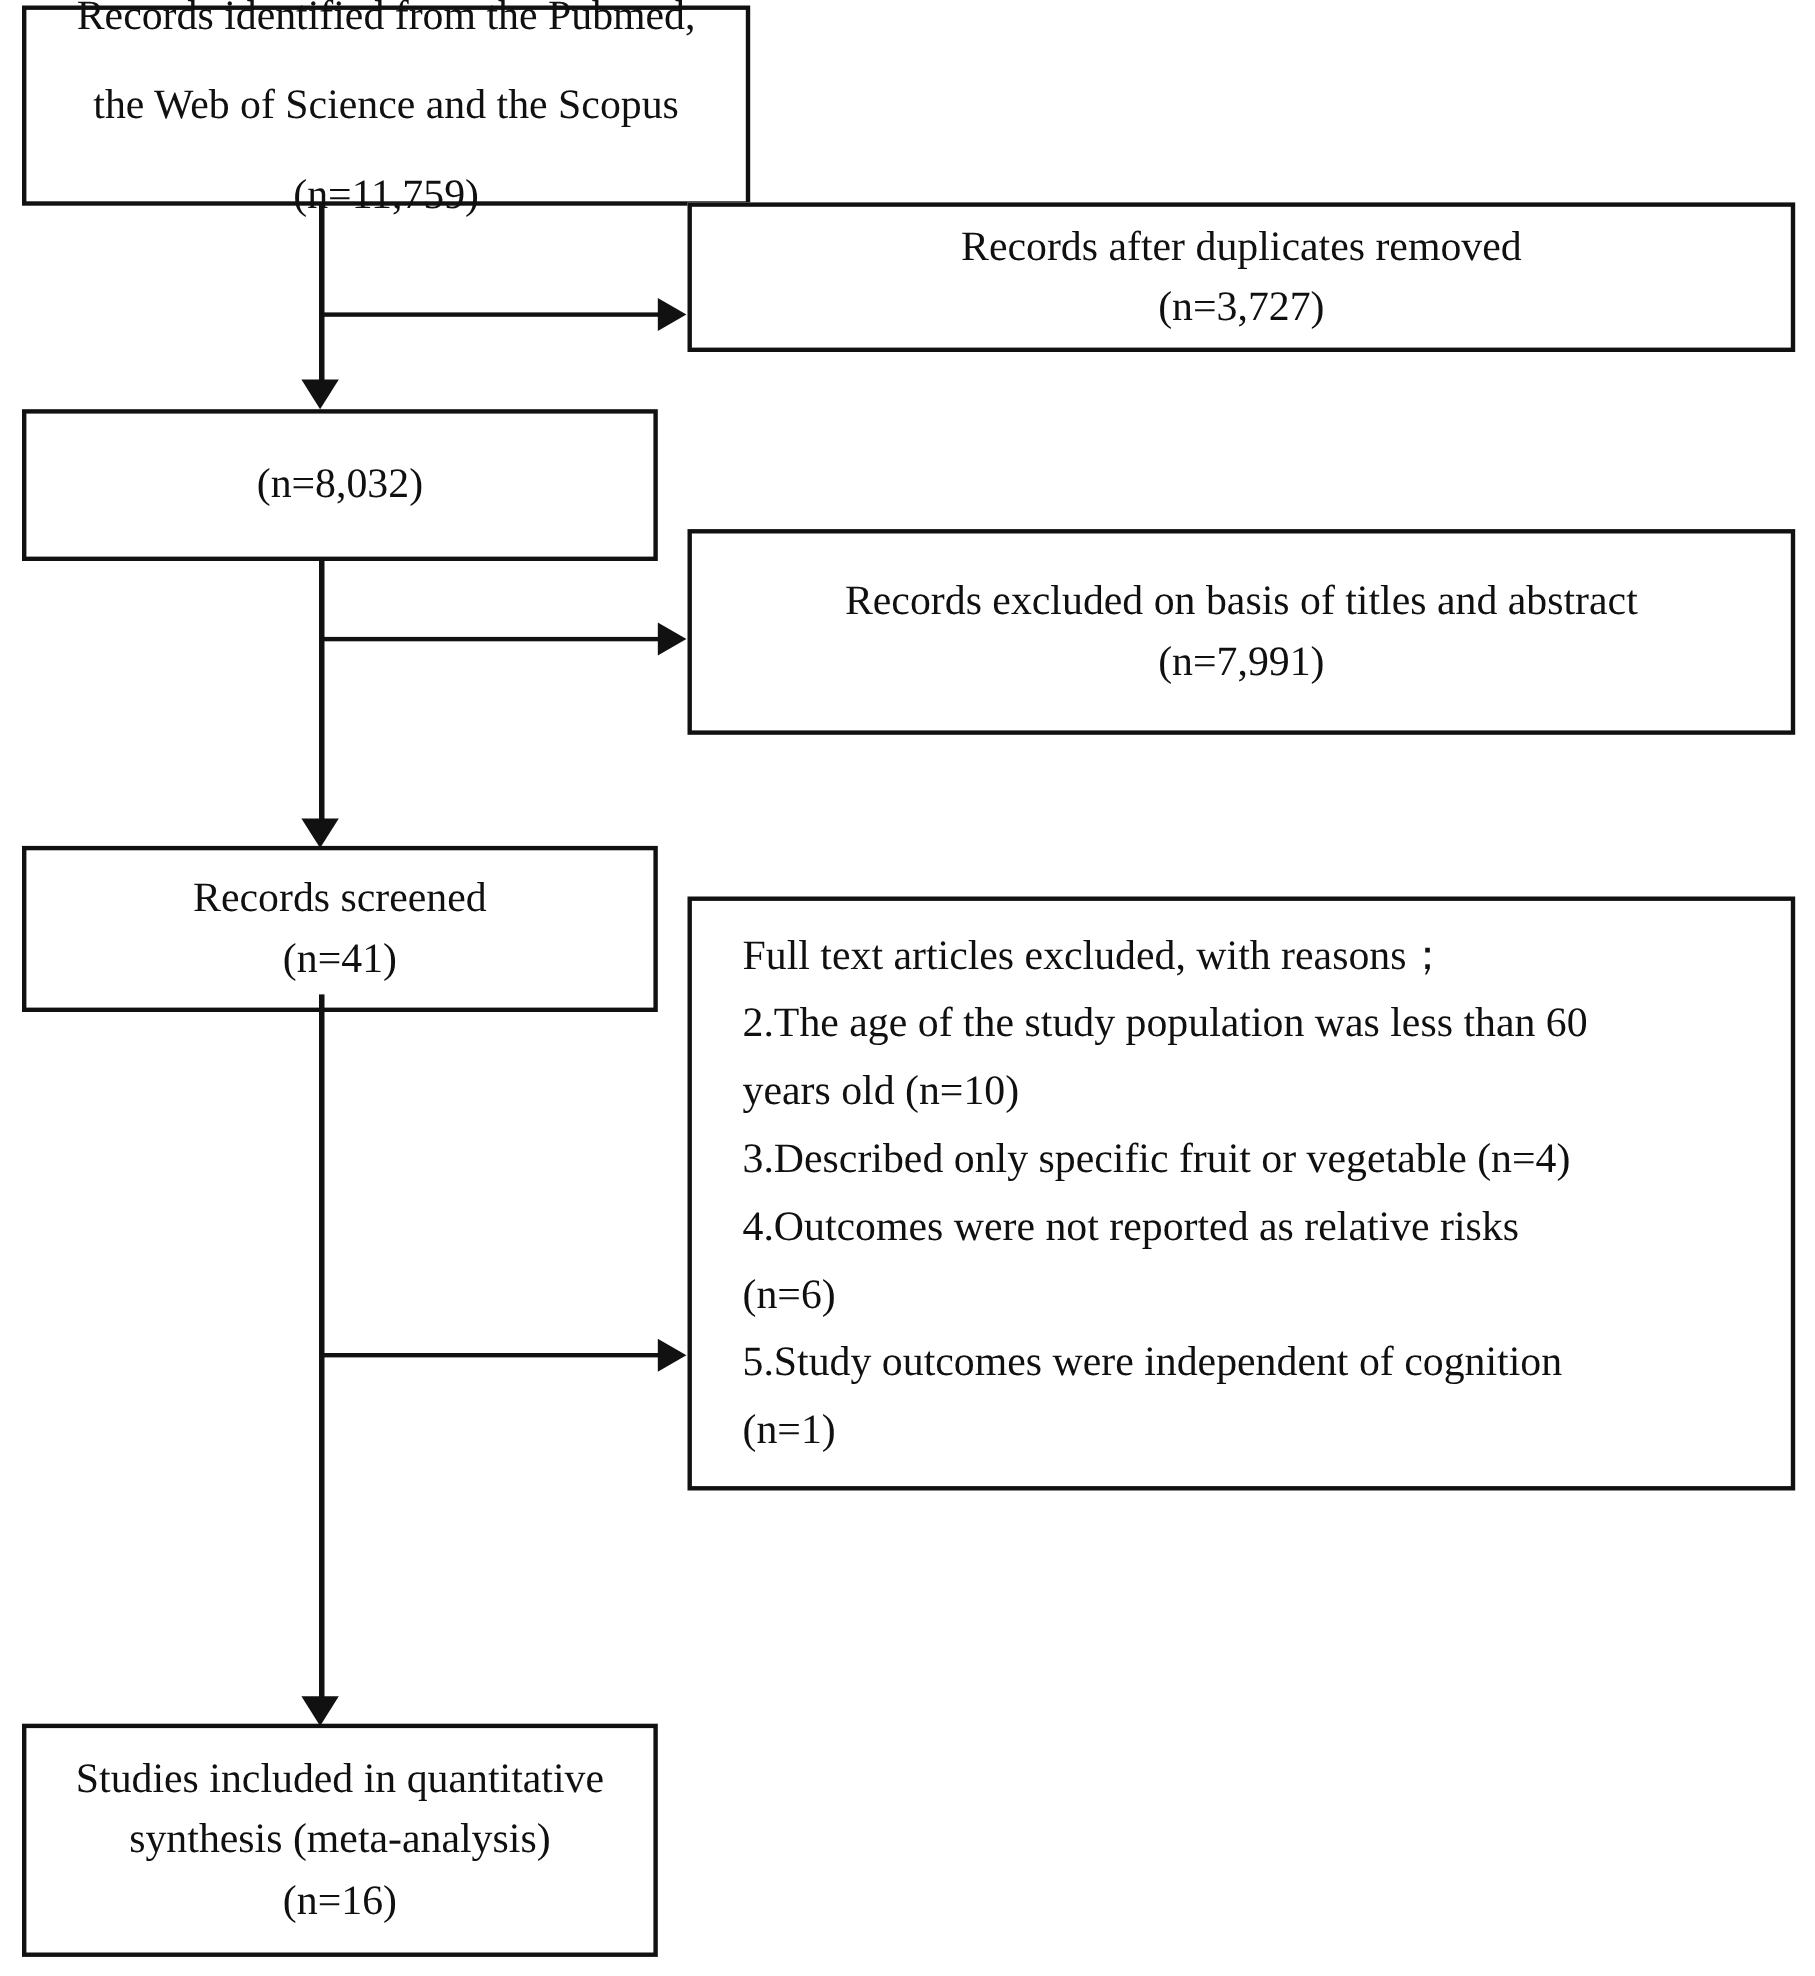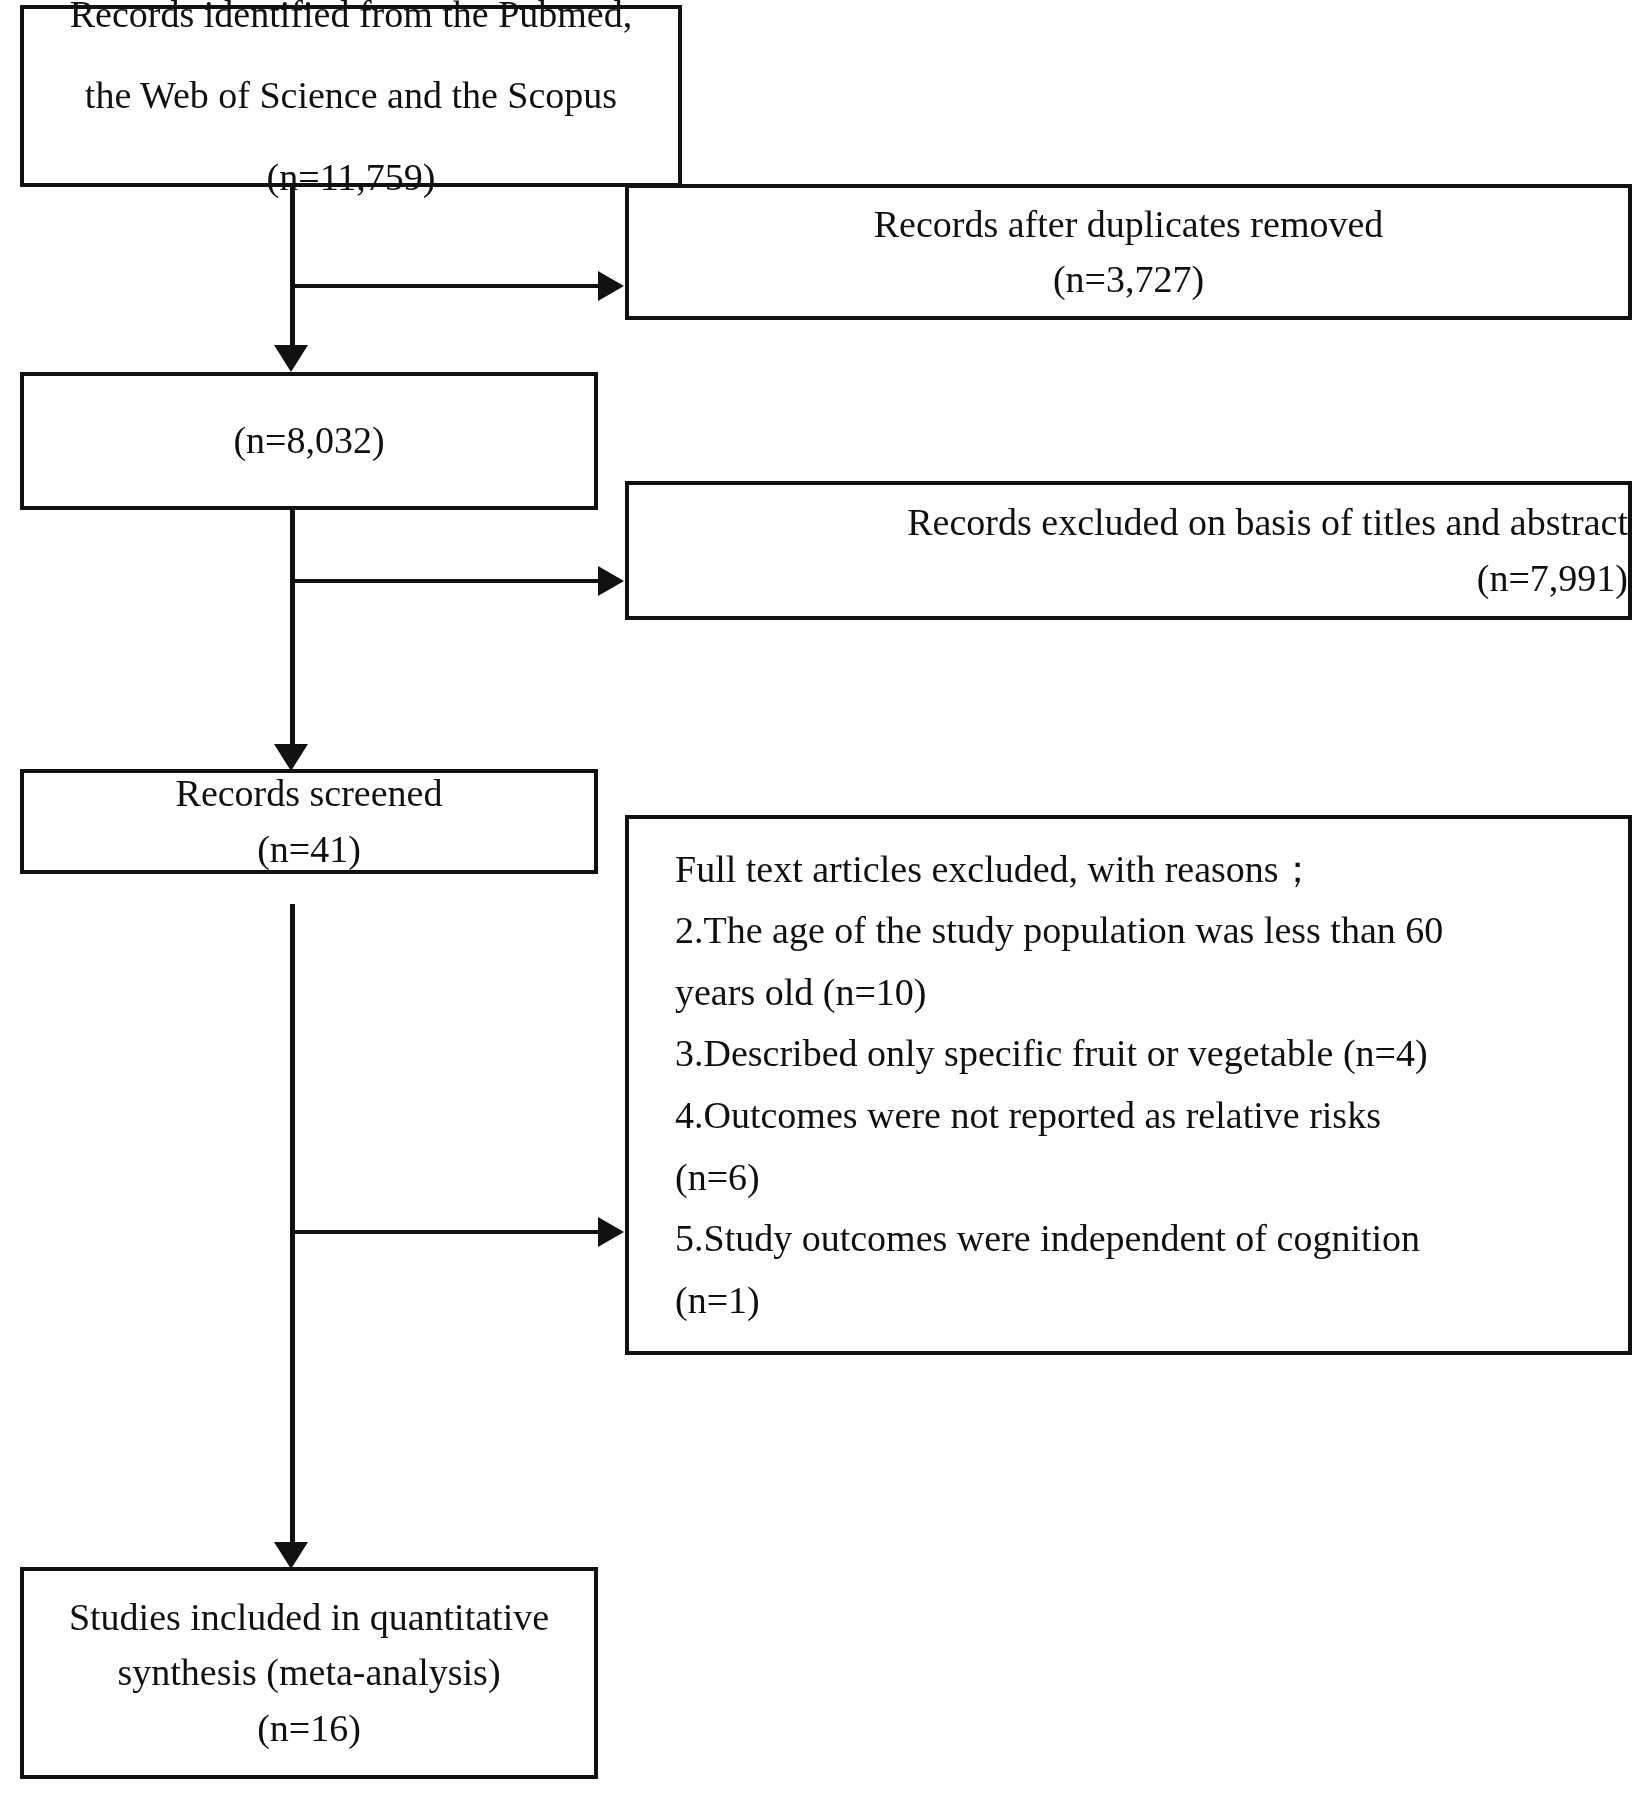--- a/index.html
+++ b/index.html
@@ -38,22 +38,22 @@
   }
   .node .line {
     display: block;
     white-space: nowrap;
   }
 
   
   #box-identified   { left: 20px;  top: 5px;    width: 662px;  height: 182px; gap: 26px; }
   #box-duplicates   { left: 625px; top: 184px;  width: 1007px; height: 136px; }
   #box-title-abs    { left: 20px;  top: 372px;  width: 578px;  height: 138px; }
-  #box-excluded-ta  { left: 625px; top: 481px;  width: 1007px; height: 139px; align-items: flex-end; }
-  #box-screened     { left: 20px;  top: 769px;  width: 578px;  height: 105px; }
+  #box-excluded-ta  { left: 625px; top: 481px;  width: 1007px; height: 187px; }
+  #box-screened     { left: 20px;  top: 769px;  width: 578px;  height: 151px; }
   #box-fulltext     { left: 625px; top: 815px;  width: 1007px; height: 540px; }
   #box-included     { left: 20px;  top: 1567px; width: 578px;  height: 212px; }
 
   
   .vline {
     position: absolute;
     width: 5px;
     background: #111111;
   }
   .hline {

